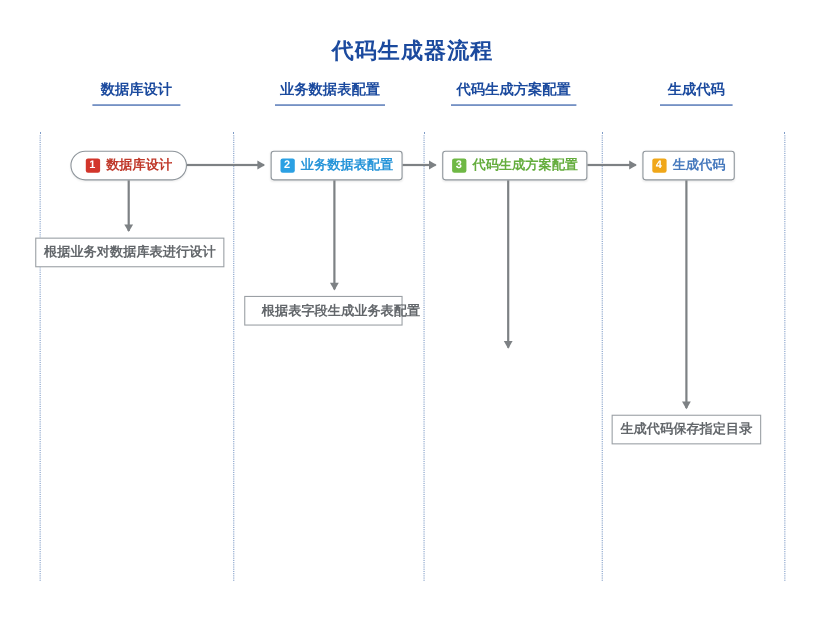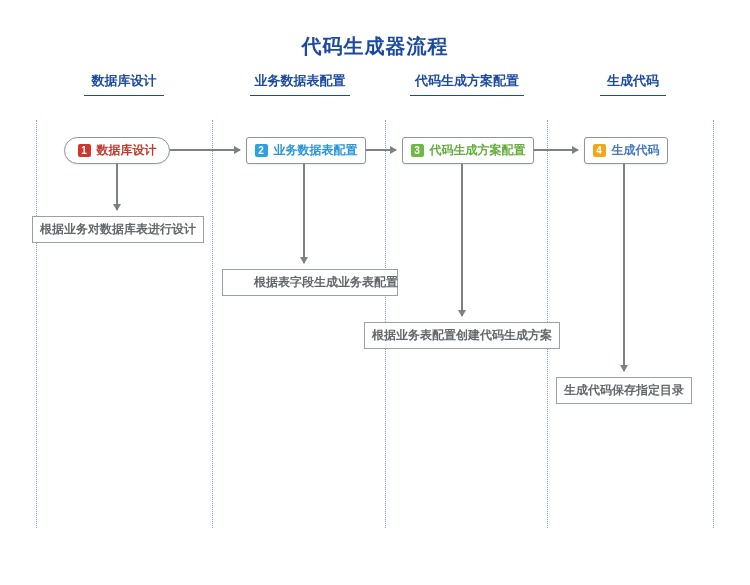--- a/index.html
+++ b/index.html
@@ -135,21 +135,21 @@
     border: 1.5px solid #9ba0a5;
     display: flex;
     align-items: center;
     justify-content: center;
     font-size: 12px;
     color: #63676b;
     white-space: nowrap;
     font-weight: bold;
   }
   .b1 { left: 32px;  top: 216px; width: 172px; }
-  .b2 { left: 222px; top: 269px; width: 176px; padding-left: 32px; }
+  .b2 { left: 222px; top: 269px; width: 144px; padding-left: 32px; }
   .b3 { left: 364px; top: 322px; width: 196px; }
   .b4 { left: 556px; top: 377px; width: 136px; }
 </style>
 </head>
 <body>
 
 <div class="canvas">
 
   <div class="title">代码生成器流程</div>
 
@@ -185,16 +185,15 @@
   <div class="hline a2"></div>
   <div class="hline a3"></div>
 
   <div class="vline v1"></div>
   <div class="vline v2"></div>
   <div class="vline v3"></div>
   <div class="vline v4"></div>
 
   <div class="note b1">根据业务对数据库表进行设计</div>
   <div class="note b2">根据表字段生成业务表配置</div>
-  <div class="note b3">根据业务表配置创建代码生成方案</div>
   <div class="note b4">生成代码保存指定目录</div>
 
 </div>
 
 </body></html>

